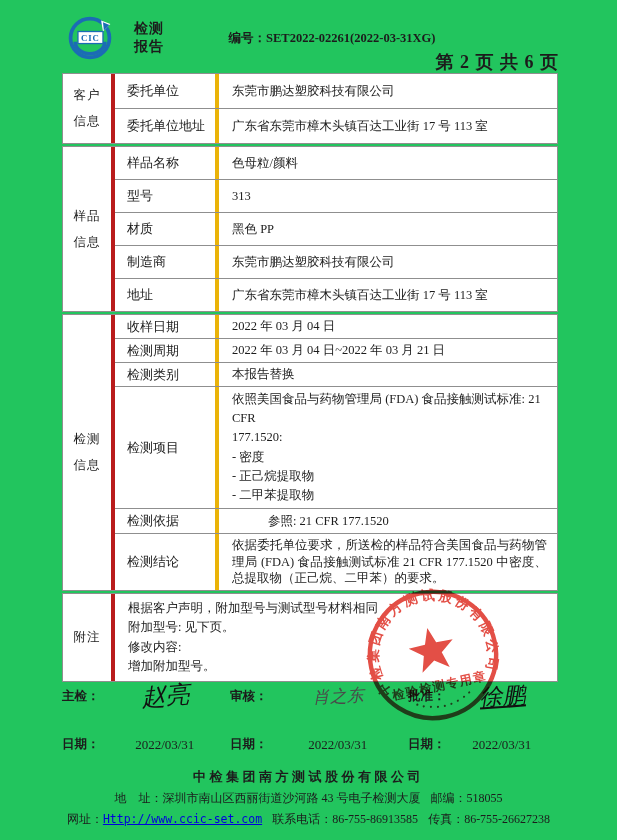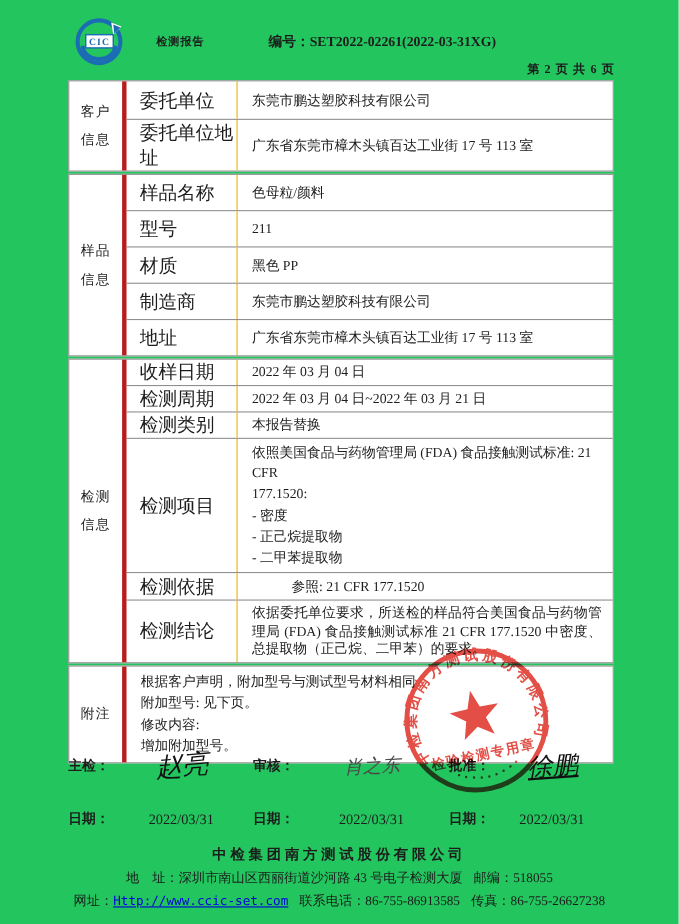--- a/index.html
+++ b/index.html
@@ -5,34 +5,34 @@
   html,body{margin:0;padding:0;background:#e8e8e8;}
   .page{
     position:relative; width:617px; height:840px; margin:0 auto;
     background:#22c55e; overflow:hidden;
     font-family:"Liberation Serif","DejaVu Serif",serif;
     color:#1c1c1c;
   }
   
   .header{position:absolute; left:62px; top:12px; width:497px; height:52px; display:flex; align-items:center;}
   .logo{width:56px; height:50px; flex:0 0 auto;}
-  .hd-title{font-size:10px; font-weight:bold; margin-left:24px; letter-spacing:1px;}
+  .hd-title{font-size:14px; font-weight:bold; margin-left:16px; letter-spacing:1px;}
   .hd-no{font-size:12.5px; font-weight:bold; margin-left:26px; white-space:nowrap;padding-left:32px;}
-  .hd-page{font-size:11px; font-weight:bold; margin-left:auto; white-space:nowrap; letter-spacing:1px;margin-top:48px;}
+  .hd-page{font-size:18px; font-weight:bold; margin-left:auto; white-space:nowrap; letter-spacing:1px;margin-top:48px;}
   
   .table-wrap{position:absolute; left:62px; top:73px; width:496px;}
   .section{display:flex; border:1px solid #8f8f8f; margin-bottom:2px; box-sizing:border-box; background:#fff;}
   .group-cell{width:48px; flex:0 0 48px; border-right:4px solid #b91c1c;
     display:flex; flex-direction:column; justify-content:center; align-items:center;
     gap:9px; font-size:12.5px; letter-spacing:1px;}
   .rows{flex:1; display:flex; flex-direction:column; min-width:0;}
   .row{display:flex; border-bottom:1px solid #8f8f8f;}
   .row:last-child{border-bottom:none;}
-  .cell-label{width:88px; flex:0 0 88px; border-right:1px solid #eab308;
-    padding-left:12px; display:flex; align-items:center; font-size:17px;}
+  .cell-label{width:88px; flex:0 0 88px; border-right:4px solid #eab308;
+    padding-left:12px; display:flex; align-items:center; font-size:13px;}
   .cell-value{flex:1; padding:3px 10px 3px 13px; display:flex; align-items:center; font-size:12.5px; min-width:0;}
   .cell-value.multi{flex-direction:column; align-items:flex-start; justify-content:flex-end;}
   .cell-value.multi .ln{line-height:19.2px;}
   .cell-value.para{line-height:16.5px; text-align:justify;}
   .h35{min-height:34px;} .h33{min-height:32px;} .h23{min-height:23px;} .h24{min-height:24px;gap:36px;}
   .notes-cell{flex:1; padding:5px 10px 5px 13px; font-size:12.5px;}
   .notes-cell .ln{line-height:19.4px;}
   
   .signs{position:absolute; left:62px; top:672px; width:496px;}
   .sig-grid{display:grid; grid-template-columns:168px 178px 1fr;}
@@ -100,21 +100,21 @@
         <div>样品</div>
         <div>信息</div>
       </div>
       <div class="rows">
         <div class="row h33">
           <div class="cell-label">样品名称</div>
           <div class="cell-value">色母粒/颜料</div>
         </div>
         <div class="row h33">
           <div class="cell-label">型号</div>
-          <div class="cell-value">211</div>
+          <div class="cell-value">313</div>
         </div>
         <div class="row h33">
           <div class="cell-label">材质</div>
           <div class="cell-value">黑色 PP</div>
         </div>
         <div class="row h33">
           <div class="cell-label">制造商</div>
           <div class="cell-value">东莞市鹏达塑胶科技有限公司</div>
         </div>
         <div class="row h33">

